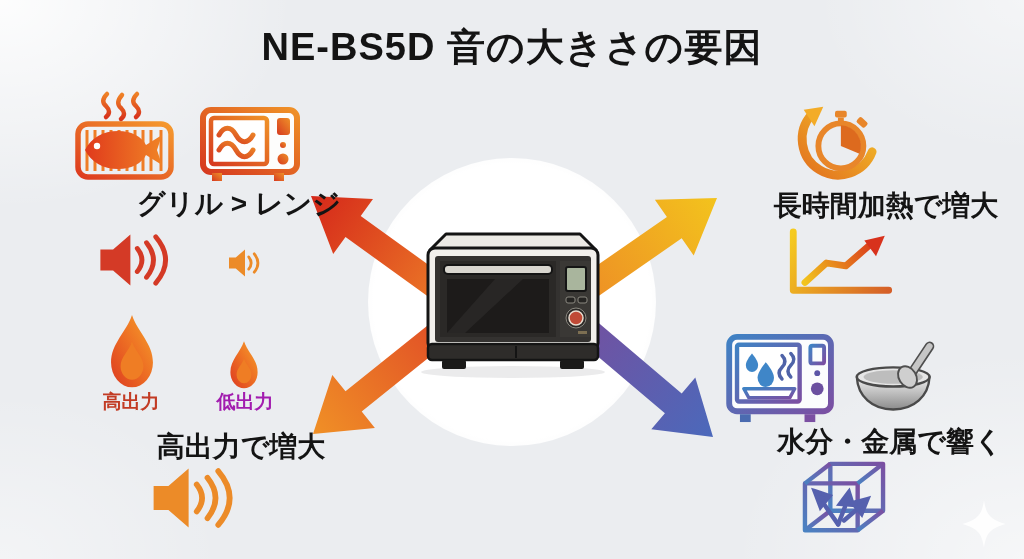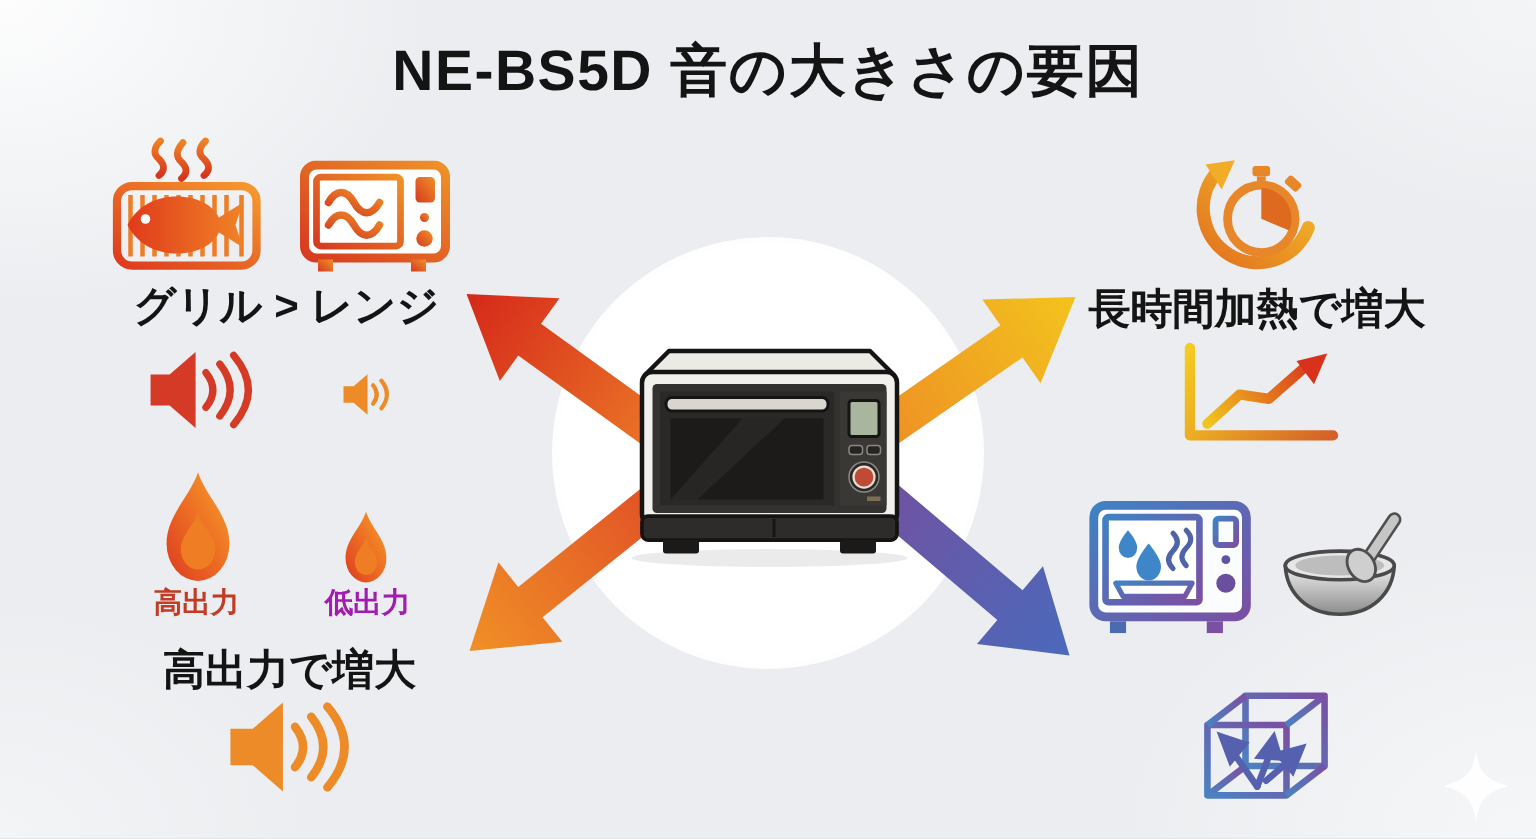--- a/index.html
+++ b/index.html
@@ -20,21 +20,21 @@
     position:absolute;left:368px;top:158px;width:288px;height:288px;border-radius:50%;
     background:radial-gradient(circle, #ffffff 68%, rgba(255,255,255,0) 100%);
   }
   .abs{position:absolute;}
   .title{
     position:absolute;left:512px;top:22px;transform:translateX(-50%);
     font-size:38px;font-weight:800;color:#141414;letter-spacing:1px;white-space:nowrap;text-align:center;
   }
   .caption{
     position:absolute;transform:translateX(-50%);
-    font-size:28px;font-weight:700;color:#141414;white-space:nowrap;
+    font-size:28px;font-weight:700;color:#141414;white-space:nowrap;margin-left:48px;
   }
   .flame-label{
     position:absolute;transform:translateX(-50%);
     font-size:19px;font-weight:700;white-space:nowrap;
   }
   .lbl-high{color:#c23b24;}
   .lbl-low{color:#a21caf;}
   svg{display:block;}
 </style>
 </head>
@@ -254,20 +254,21 @@
       </linearGradient>
     </defs>
     <path d="M4,42 C5,62 20,76 42,76 C64,76 79,62 80,42 Z" fill="url(#gBowl)" stroke="#4a4a4a" stroke-width="2.5" stroke-linejoin="round"></path>
     <ellipse cx="42" cy="42" rx="38" ry="10" fill="#e6e6e6" stroke="#4a4a4a" stroke-width="2.5"></ellipse>
     <ellipse cx="42" cy="42" rx="31" ry="7" fill="#bdbdbd"></ellipse>
     <path d="M60,40 L80,10" stroke="#4f4f4f" stroke-width="10" stroke-linecap="round"></path>
     <path d="M60,40 L80,10" stroke="#c6c6c6" stroke-width="6.5" stroke-linecap="round"></path>
     <ellipse cx="57" cy="42" rx="9" ry="12" transform="rotate(-32 57 42)" fill="#cfcfcf" stroke="#4f4f4f" stroke-width="2"></ellipse>
   </svg>
 
+  <div class="caption" style="left:842px;top:423px">水分・金属で響く</div>
 
   <svg class="abs" style="left:797px;top:458px" width="94" height="82" viewBox="0 0 96 84">
     <defs>
       <linearGradient id="gCu" x1="0" y1="1" x2="1" y2="0">
         <stop offset="0" stop-color="#4a82c2"></stop>
           <stop offset="1" stop-color="#7b4fa2"></stop>
       </linearGradient>
     </defs>
     <g fill="none" stroke="url(#gCu)" stroke-width="4.5" stroke-linejoin="round">
       <rect x="34" y="6" width="54" height="48"></rect>

